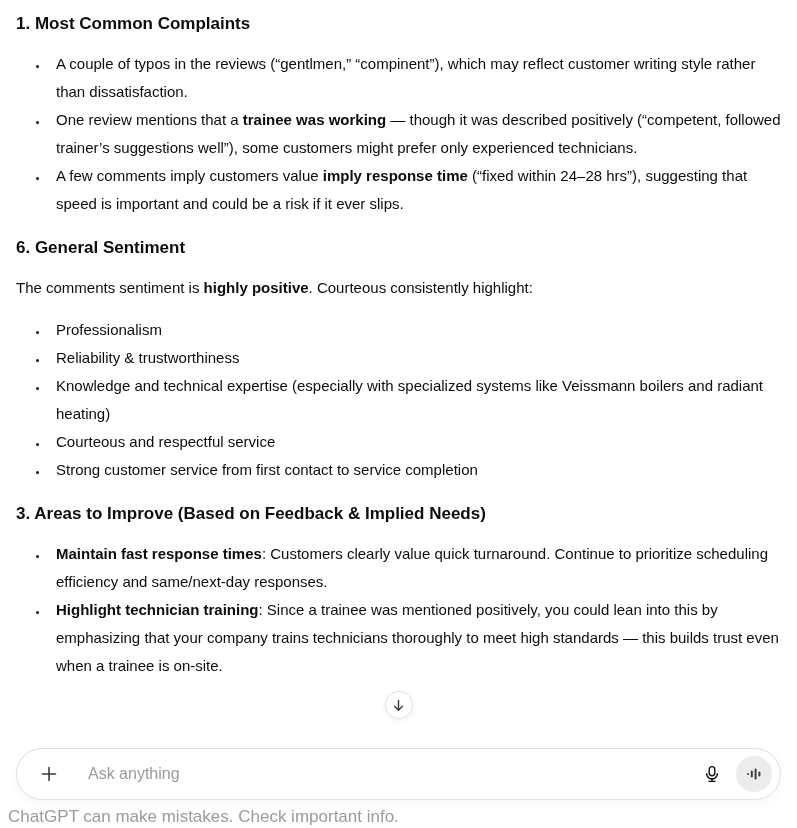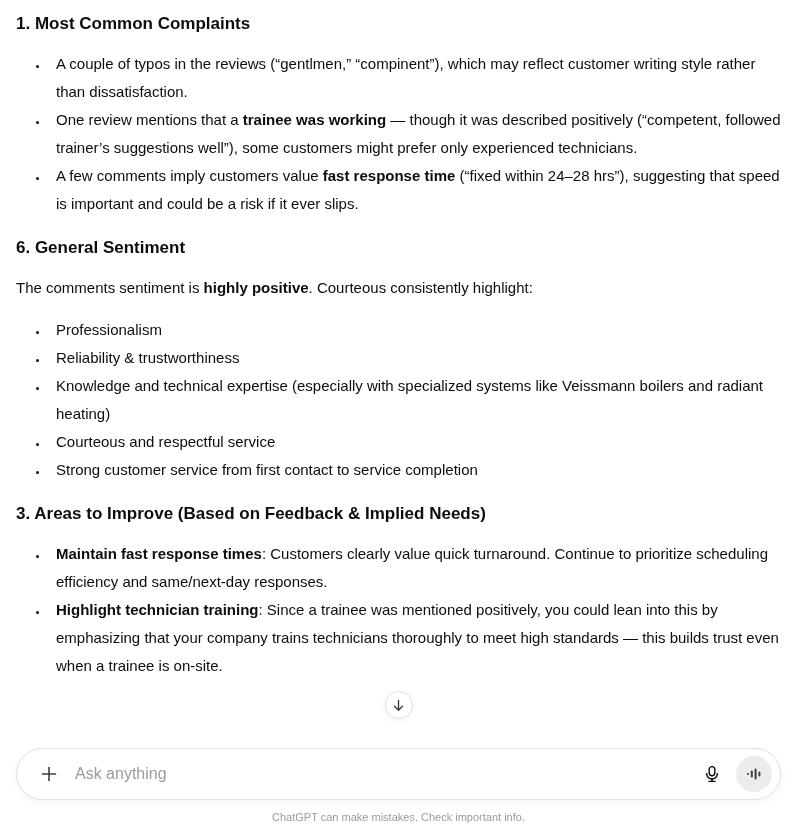--- a/index.html
+++ b/index.html
@@ -56,49 +56,49 @@
   }
   .icon-btn {
     width: 36px; height: 36px; border: none; background: transparent;
     display: flex; align-items: center; justify-content: center;
     border-radius: 50%; cursor: pointer; flex: 0 0 auto;
   }
   .composer input {
     flex: 1 1 auto; border: none; outline: none;
     font-family: "Liberation Sans", sans-serif;
     font-size: 16px; color: #0d0d0d;
-    background: transparent; margin-left: 8px;
+    background: transparent; margin-left: 21px;
     min-width: 0;
   }
   .composer input::placeholder { color: #9b9b9b; }
   .voice-btn {
     width: 36px; height: 36px; border-radius: 50%;
     background: #ececec; border: none;
     display: flex; align-items: center; justify-content: center;
     cursor: pointer; flex: 0 0 auto; margin-left: 6px;
   }
 
   
   .footer {
-    position: absolute; left: 0; right: 0; top: 809px;
-    text-align: center;
-    font-size: 11px; line-height: 16px; color: #9b9b9b;
+    position: absolute; left: 8px; right: 0; top: 809px;
+    text-align: left;
+    font-size: 17px; line-height: 16px; color: #9b9b9b;
   }
 </style>
 </head>
 <body>
 
 <div class="page">
 
   <main class="content">
       <h3>1. Most Common Complaints</h3>
       <ul>
         <li><span>A couple of typos in the reviews (“gentlmen,” “compinent”), which may reflect customer writing style rather than dissatisfaction.</span></li>
         <li><span>One review mentions that a </span><strong>trainee was working</strong><span> — though it was described positively (“competent, followed trainer’s suggestions well”), some customers might prefer only experienced technicians.</span></li>
-        <li><span>A few comments imply customers value </span><strong>fast response time</strong><span> (“fixed within 24–28 hrs”), suggesting that speed is important and could be a risk if it ever slips.</span></li>
+        <li><span>A few comments imply customers value </span><strong>imply response time</strong><span> (“fixed within 24–28 hrs”), suggesting that speed is important and could be a risk if it ever slips.</span></li>
       </ul>
       <h3>6. General Sentiment</h3>
       <p><span>The comments sentiment is </span><strong>highly positive</strong><span>. Courteous consistently highlight:</span></p>
       <ul>
         <li><span>Professionalism</span></li>
         <li><span>Reliability &amp; trustworthiness</span></li>
         <li><span>Knowledge and technical expertise (especially with specialized systems like Veissmann boilers and radiant heating)</span></li>
         <li><span>Courteous and respectful service</span></li>
         <li><span>Strong customer service from first contact to service completion</span></li>
       </ul>

